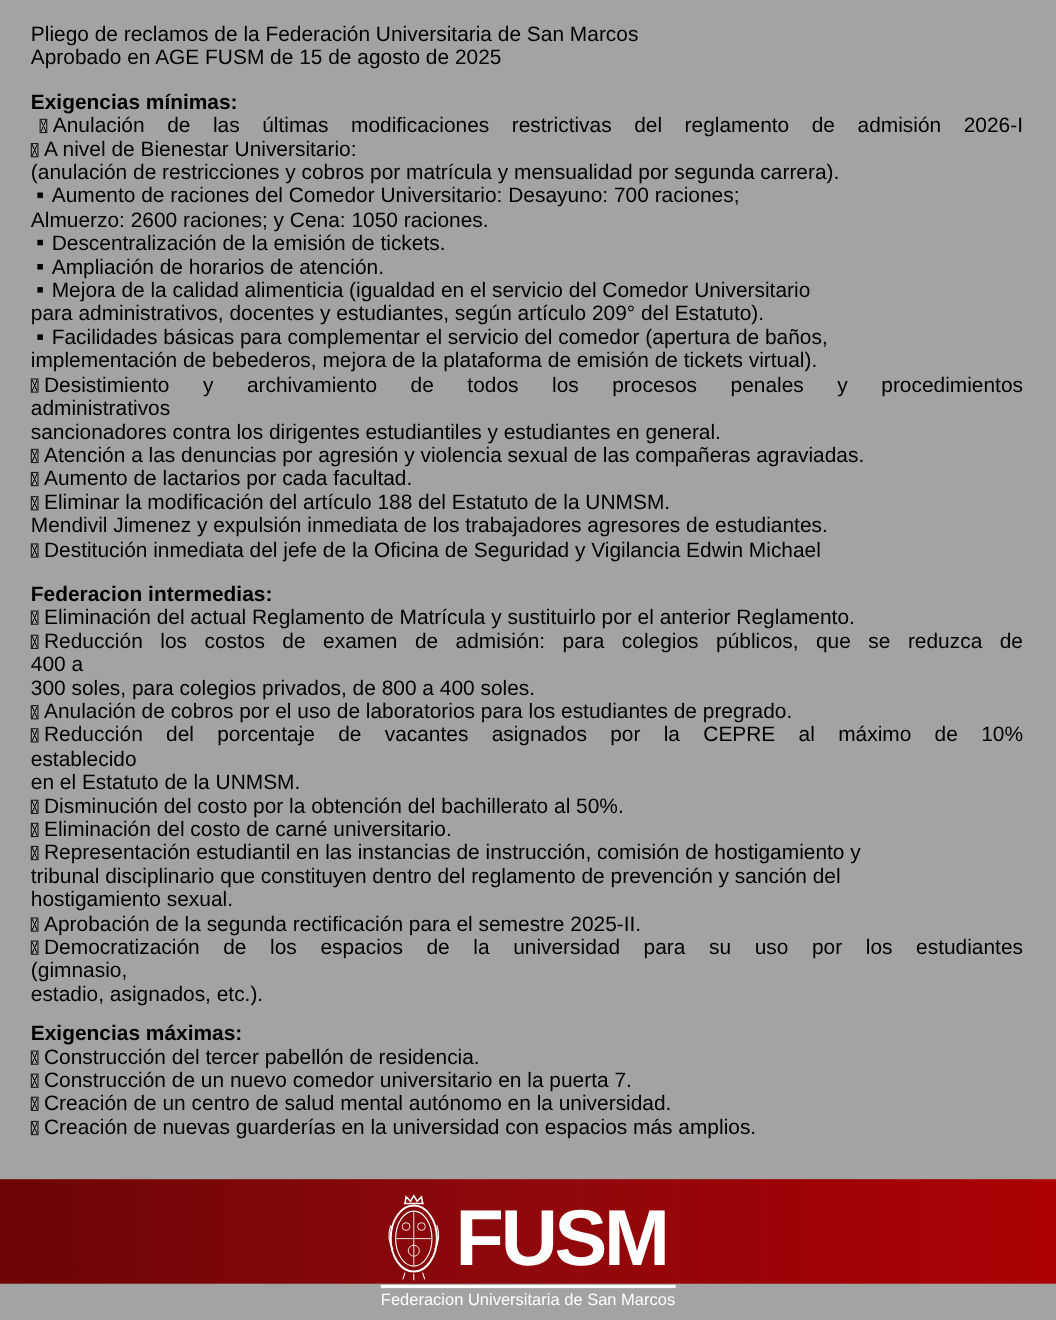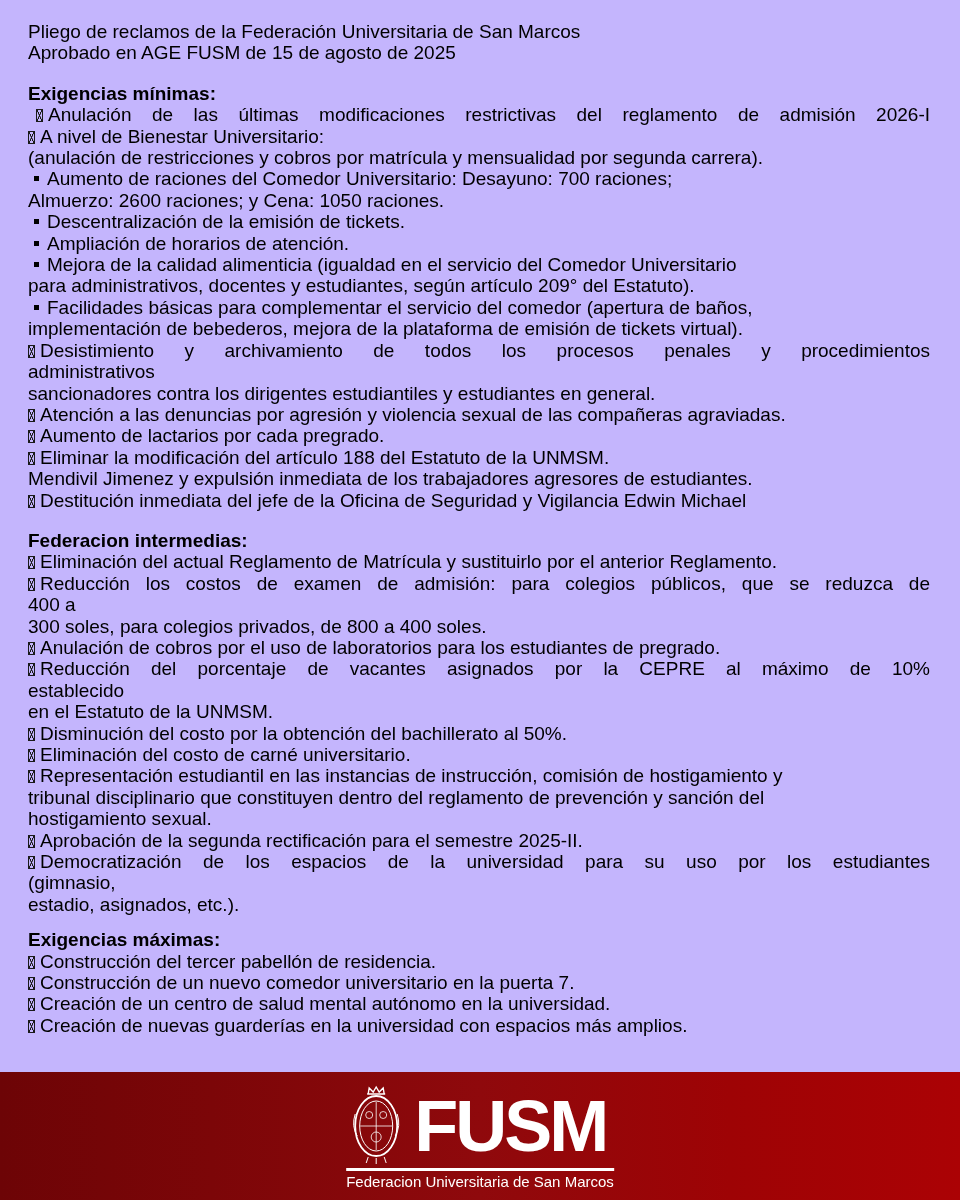--- a/index.html
+++ b/index.html
@@ -1,21 +1,21 @@
 <!DOCTYPE html>
 <html><head>
 <meta charset="utf-8">
 <style>
   * { box-sizing: border-box; }
   html, body { margin: 0; padding: 0; background: #ffffff; }
   .page {
     position: relative;
     width: 960px;
     height: 1200px;
-    background: #c4b5fd;
+    background: #a3a3a3;
     font-family: "Liberation Sans", sans-serif;
     font-size: 19px;
     line-height: 21.4px;
     color: #000000;
     overflow: hidden;
   }
   .content {
     position: absolute;
     top: 0; left: 0;
     width: 960px;
@@ -49,21 +49,21 @@
     display: inline-block;
     width: 5px; height: 5px;
     background: #000;
     margin-right: 8px;
     vertical-align: 4px;
   }
   
   .banner {
     position: absolute;
     left: 0; top: 1072px;
-    width: 960px; height: 128px;
+    width: 960px; height: 95px;
     background: linear-gradient(90deg, #6d0406 0%, #7c0608 22%, #8f090c 50%, #9e0305 76%, #ab0205 100%);
   }
   .logo {
     position: absolute;
     left: 50%; top: 12px;
     transform: translateX(-50%);
     text-align: center;
   }
   .logo-row { display: flex; align-items: flex-end; }
   .crest { display: block; }
@@ -106,21 +106,21 @@
     <div class="line sqline"><span class="sq"></span><span>Descentralización de la emisión de tickets.</span></div>
     <div class="line sqline"><span class="sq"></span><span>Ampliación de horarios de atención.</span></div>
     <div class="line sqline"><span class="sq"></span><span>Mejora de la calidad alimenticia (igualdad en el servicio del Comedor Universitario</span></div>
     <div class="line"><span>para administrativos, docentes y estudiantes, según artículo 209° del Estatuto).</span></div>
     <div class="line sqline"><span class="sq"></span><span>Facilidades básicas para complementar el servicio del comedor (apertura de baños,</span></div>
     <div class="line"><span>implementación de bebederos, mejora de la plataforma de emisión de tickets virtual).</span></div>
     <div class="line justify"><span class="tofu"></span><span>Desistimiento y archivamiento de todos los procesos penales y procedimientos</span></div>
     <div class="line"><span>administrativos</span></div>
     <div class="line"><span>sancionadores contra los dirigentes estudiantiles y estudiantes en general.</span></div>
     <div class="line"><span class="tofu"></span><span>Atención a las denuncias por agresión y violencia sexual de las compañeras agraviadas.</span></div>
-    <div class="line"><span class="tofu"></span><span>Aumento de lactarios por cada pregrado.</span></div>
+    <div class="line"><span class="tofu"></span><span>Aumento de lactarios por cada facultad.</span></div>
     <div class="line"><span class="tofu"></span><span>Eliminar la modificación del artículo 188 del Estatuto de la UNMSM.</span></div>
     <div class="line"><span>Mendivil Jimenez y expulsión inmediata de los trabajadores agresores de estudiantes.</span></div>
     <div class="line"><span class="tofu"></span><span>Destitución inmediata del jefe de la Oficina de Seguridad y Vigilancia Edwin Michael</span></div>
 
     <div class="heading">Federacion intermedias:</div>
 
     <div class="line"><span class="tofu"></span><span>Eliminación del actual Reglamento de Matrícula y sustituirlo por el anterior Reglamento.</span></div>
     <div class="line justify"><span class="tofu"></span><span>Reducción los costos de examen de admisión: para colegios públicos, que se reduzca de</span></div>
     <div class="line"><span>400 a</span></div>
     <div class="line"><span>300 soles, para colegios privados, de 800 a 400 soles.</span></div>

